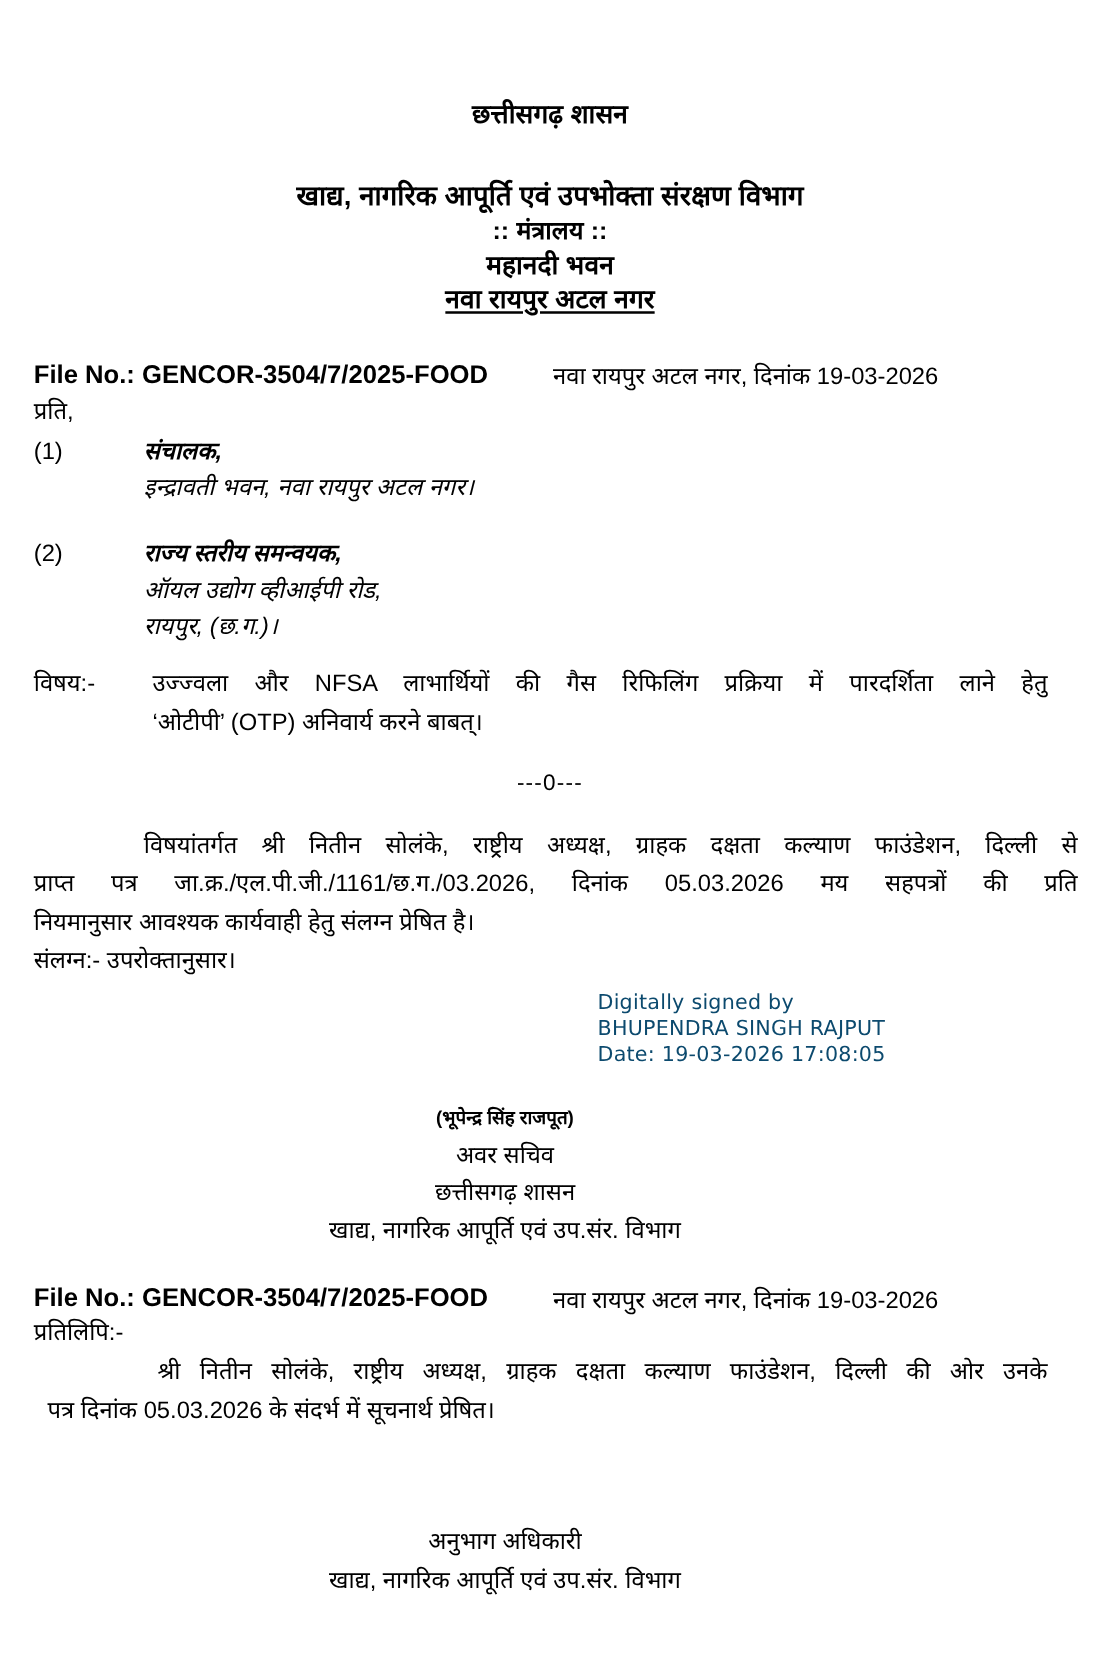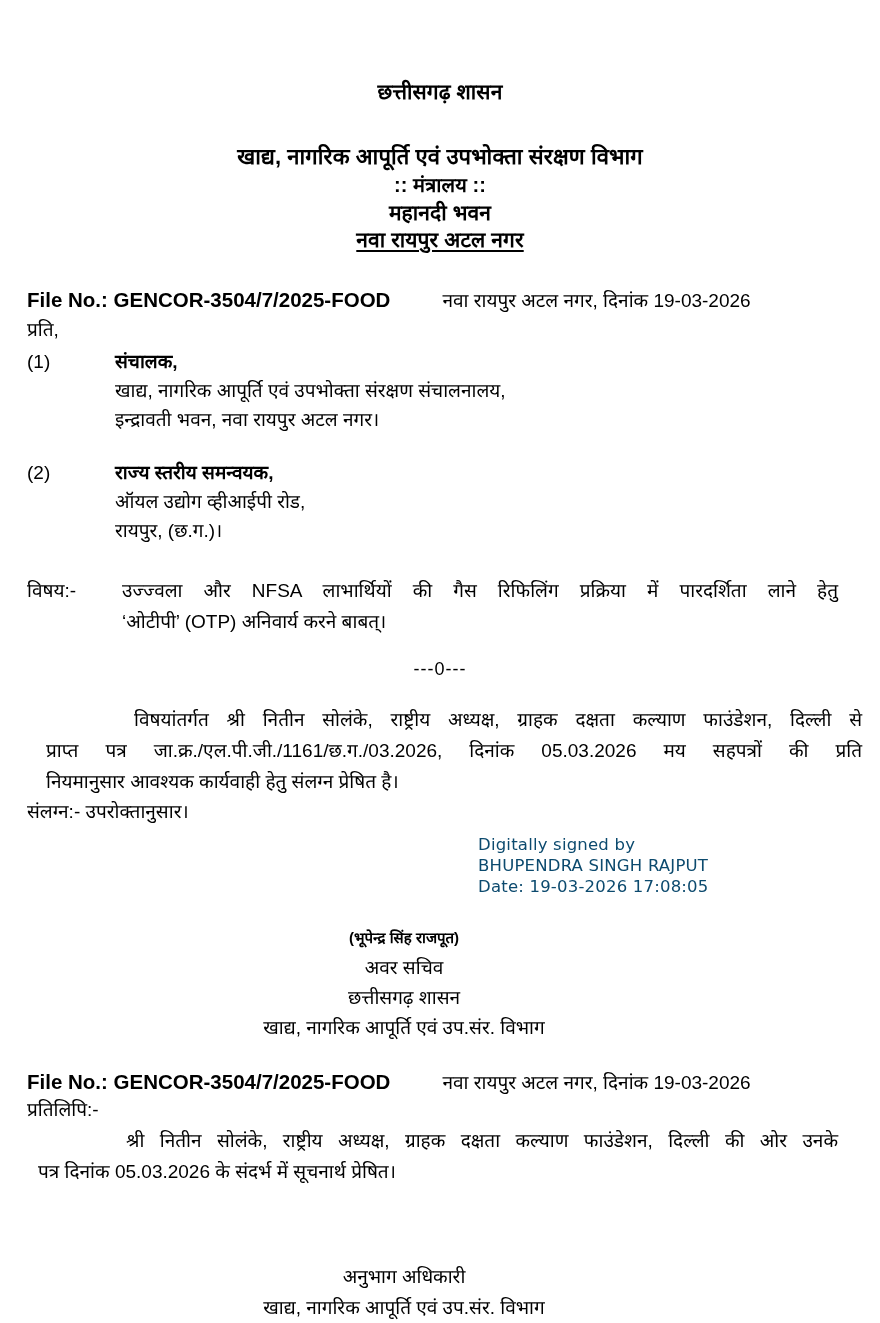--- a/index.html
+++ b/index.html
@@ -95,32 +95,33 @@
   }
   .addr-num {
     position: absolute;
     left: 27px;
     top: 0;
     font-size: 19px;
     line-height: 29px;
   }
   .addr-body {
     margin-left: 88px;
+    font-style: italic;
   }
   .addr-line {
     font-size: 19px;
     line-height: 29px;
   }
   .addr-line.bold {
     font-weight: 700;
   }
 
   
   .subject {
-    margin-top: 30px;
+    margin-top: 16px;
     padding-left: 27px;
     padding-right: 42px;
     position: relative;
   }
   .subject-label {
     position: absolute;
     left: 27px;
     top: 0;
     font-size: 19px;
     line-height: 31px;
@@ -143,21 +144,20 @@
   }
 
   
   .body-para {
     margin-top: 24px;
     padding-left: 27px;
     padding-right: 18px;
     font-size: 19px;
     line-height: 31px;
     text-align: justify;
-    margin-left: 19px;
   }
   .body-para .pl1 { display: block; text-indent: 88px; text-align: justify; text-align-last: justify; }
   .body-para .pl2 { display: block; text-align: justify; text-align-last: justify; }
   .body-para .pl3 { display: block; }
 
   .enclosure {
     padding-left: 27px;
     font-size: 19px;
     line-height: 29px;
     margin-top: 0;
@@ -238,21 +238,20 @@
     <span class="file-no">File No.: GENCOR-3504/7/2025-FOOD</span>
     <span class="file-place">नवा रायपुर अटल नगर, दिनांक 19-03-2026</span>
   </div>
 
   <div class="to-label">प्रति,</div>
 
   <div class="addressee">
     <span class="addr-num">(1)</span>
     <div class="addr-body">
       <div class="addr-line bold">संचालक,</div>
-      <div class="addr-line">खाद्य, नागरिक आपूर्ति एवं उपभोक्ता संरक्षण संचालनालय,</div>
       <div class="addr-line">इन्द्रावती भवन, नवा रायपुर अटल नगर।</div>
     </div>
   </div>
 
   <div class="addressee">
     <span class="addr-num">(2)</span>
     <div class="addr-body">
       <div class="addr-line bold">राज्य स्तरीय समन्वयक,</div>
       <div class="addr-line">ऑयल उद्योग व्हीआईपी रोड,</div>
       <div class="addr-line">रायपुर, (छ.ग.)।</div>

